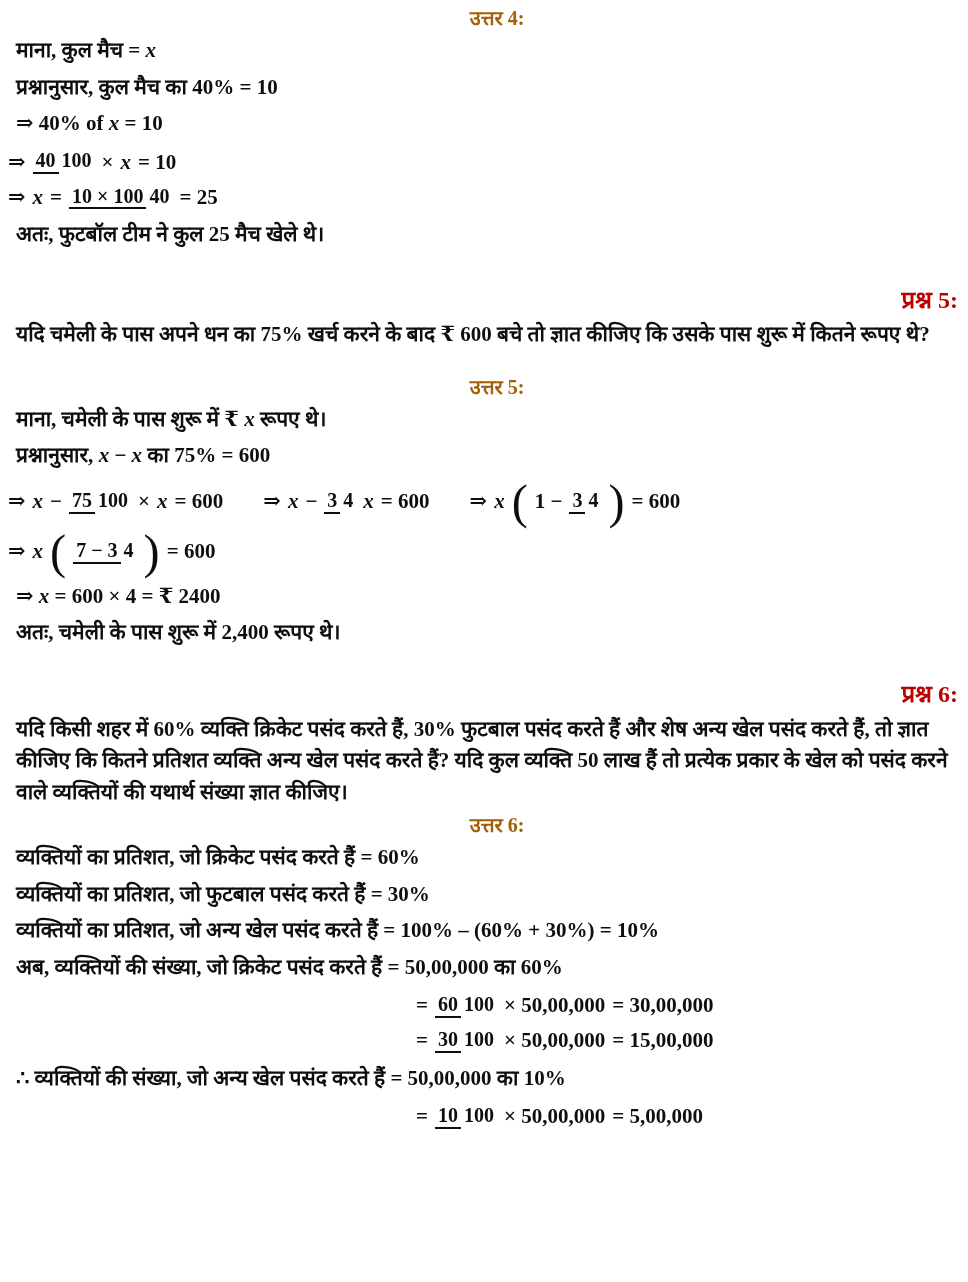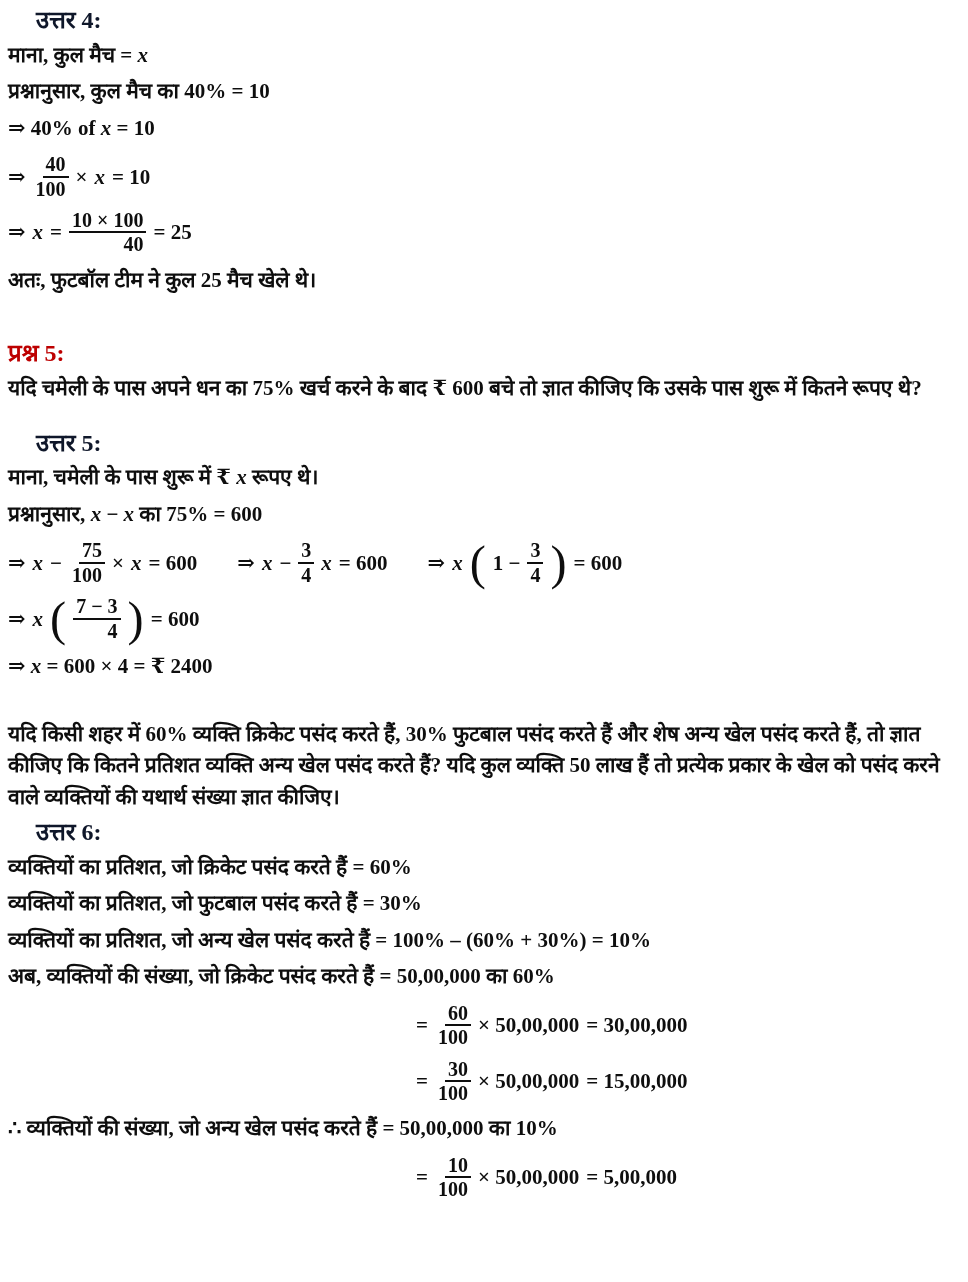--- a/index.html
+++ b/index.html
@@ -2,25 +2,25 @@
 <html><head>
 <meta charset="utf-8">
 <style>
   html,body{margin:0;padding:0;}
   body{
     width:968px;height:1282px;background:#ffffff;
     font-family:"Liberation Serif","DejaVu Serif",serif;
     font-weight:700;color:#0e0e0e;font-size:21px;overflow:hidden;
   }
   .page{padding:6px 10px 0 8px;box-sizing:border-box;}
-  .h-ans{color:#0f172a;font-size:24px;margin:0 0 4px 28px;line-height:1.2;}
-  .h-q{color:#bd0000;font-size:24px;margin:8px 0 4px 0;line-height:1.2;}
-  .t{margin:5px 0;line-height:1.5;}
+  .h-ans{color:#a16207;font-size:20px;margin:0 0 4px 28px;line-height:1.2;text-align:center;}
+  .h-q{color:#bd0000;font-size:24px;margin:0 0 4px 0;line-height:1.2;text-align:right;}
+  .t{margin:5px 8px;line-height:1.5;}
   .mline{display:flex;align-items:center;gap:7px;margin:9px 0;line-height:1.25;}
-  .frac{display:inline-flex;flex-direction:column;align-items:flex-end;line-height:1.12;font-size:20px;}
+  .frac{display:inline-flex;flex-direction:row;align-items:flex-start;line-height:1.12;font-size:20px;}
   .frac .num{border-bottom:2px solid #0e0e0e;padding:0 3px;}
   .frac .den{padding:0 3px;}
   .vx{font-style:italic;font-weight:700;}
   .bp{font-size:230%;font-weight:400;line-height:0.85;}
   .gapw{display:inline-block;width:26px;}
   .eqind{margin-left:408px;}
   .secgap-sm{height:26px;}
   .secgap{height:30px;}
 </style>
 </head>
@@ -106,23 +106,25 @@
     <span class="bp">(</span>
     <span class="frac">
       <span class="num">7 − 3</span>
       <span class="den">4</span>
     </span>
     <span class="bp">)</span>
     <span>= 600</span>
   </div>
 
   <div class="t"><span>⇒ </span><span class="vx">x</span><span> = 600 × 4 = ₹ 2400</span></div>
+  <div class="t">अतः, चमेली के पास शुरू में 2,400 रूपए थे।</div>
 
   <div class="secgap-sm"></div>
 
+  <div class="h-q">प्रश्न 6:</div>
   <div class="t">यदि किसी शहर में 60% व्यक्ति क्रिकेट पसंद करते हैं, 30% फुटबाल पसंद करते हैं और शेष अन्य खेल पसंद करते हैं, तो ज्ञात कीजिए कि कितने प्रतिशत व्यक्ति अन्य खेल पसंद करते हैं? यदि कुल व्यक्ति 50 लाख हैं तो प्रत्येक प्रकार के खेल को पसंद करने वाले व्यक्तियों की यथार्थ संख्या ज्ञात कीजिए।</div>
 
   <div class="h-ans" style="">उत्तर 6:</div>
   <div class="t">व्यक्तियों का प्रतिशत, जो क्रिकेट पसंद करते हैं = 60%</div>
   <div class="t">व्यक्तियों का प्रतिशत, जो फुटबाल पसंद करते हैं = 30%</div>
   <div class="t">व्यक्तियों का प्रतिशत, जो अन्य खेल पसंद करते हैं = 100% – (60% + 30%) = 10%</div>
   <div class="t">अब, व्यक्तियों की संख्या, जो क्रिकेट पसंद करते हैं = 50,00,000 का 60%</div>
 
   <div class="mline eqind">
     <span>=</span>

